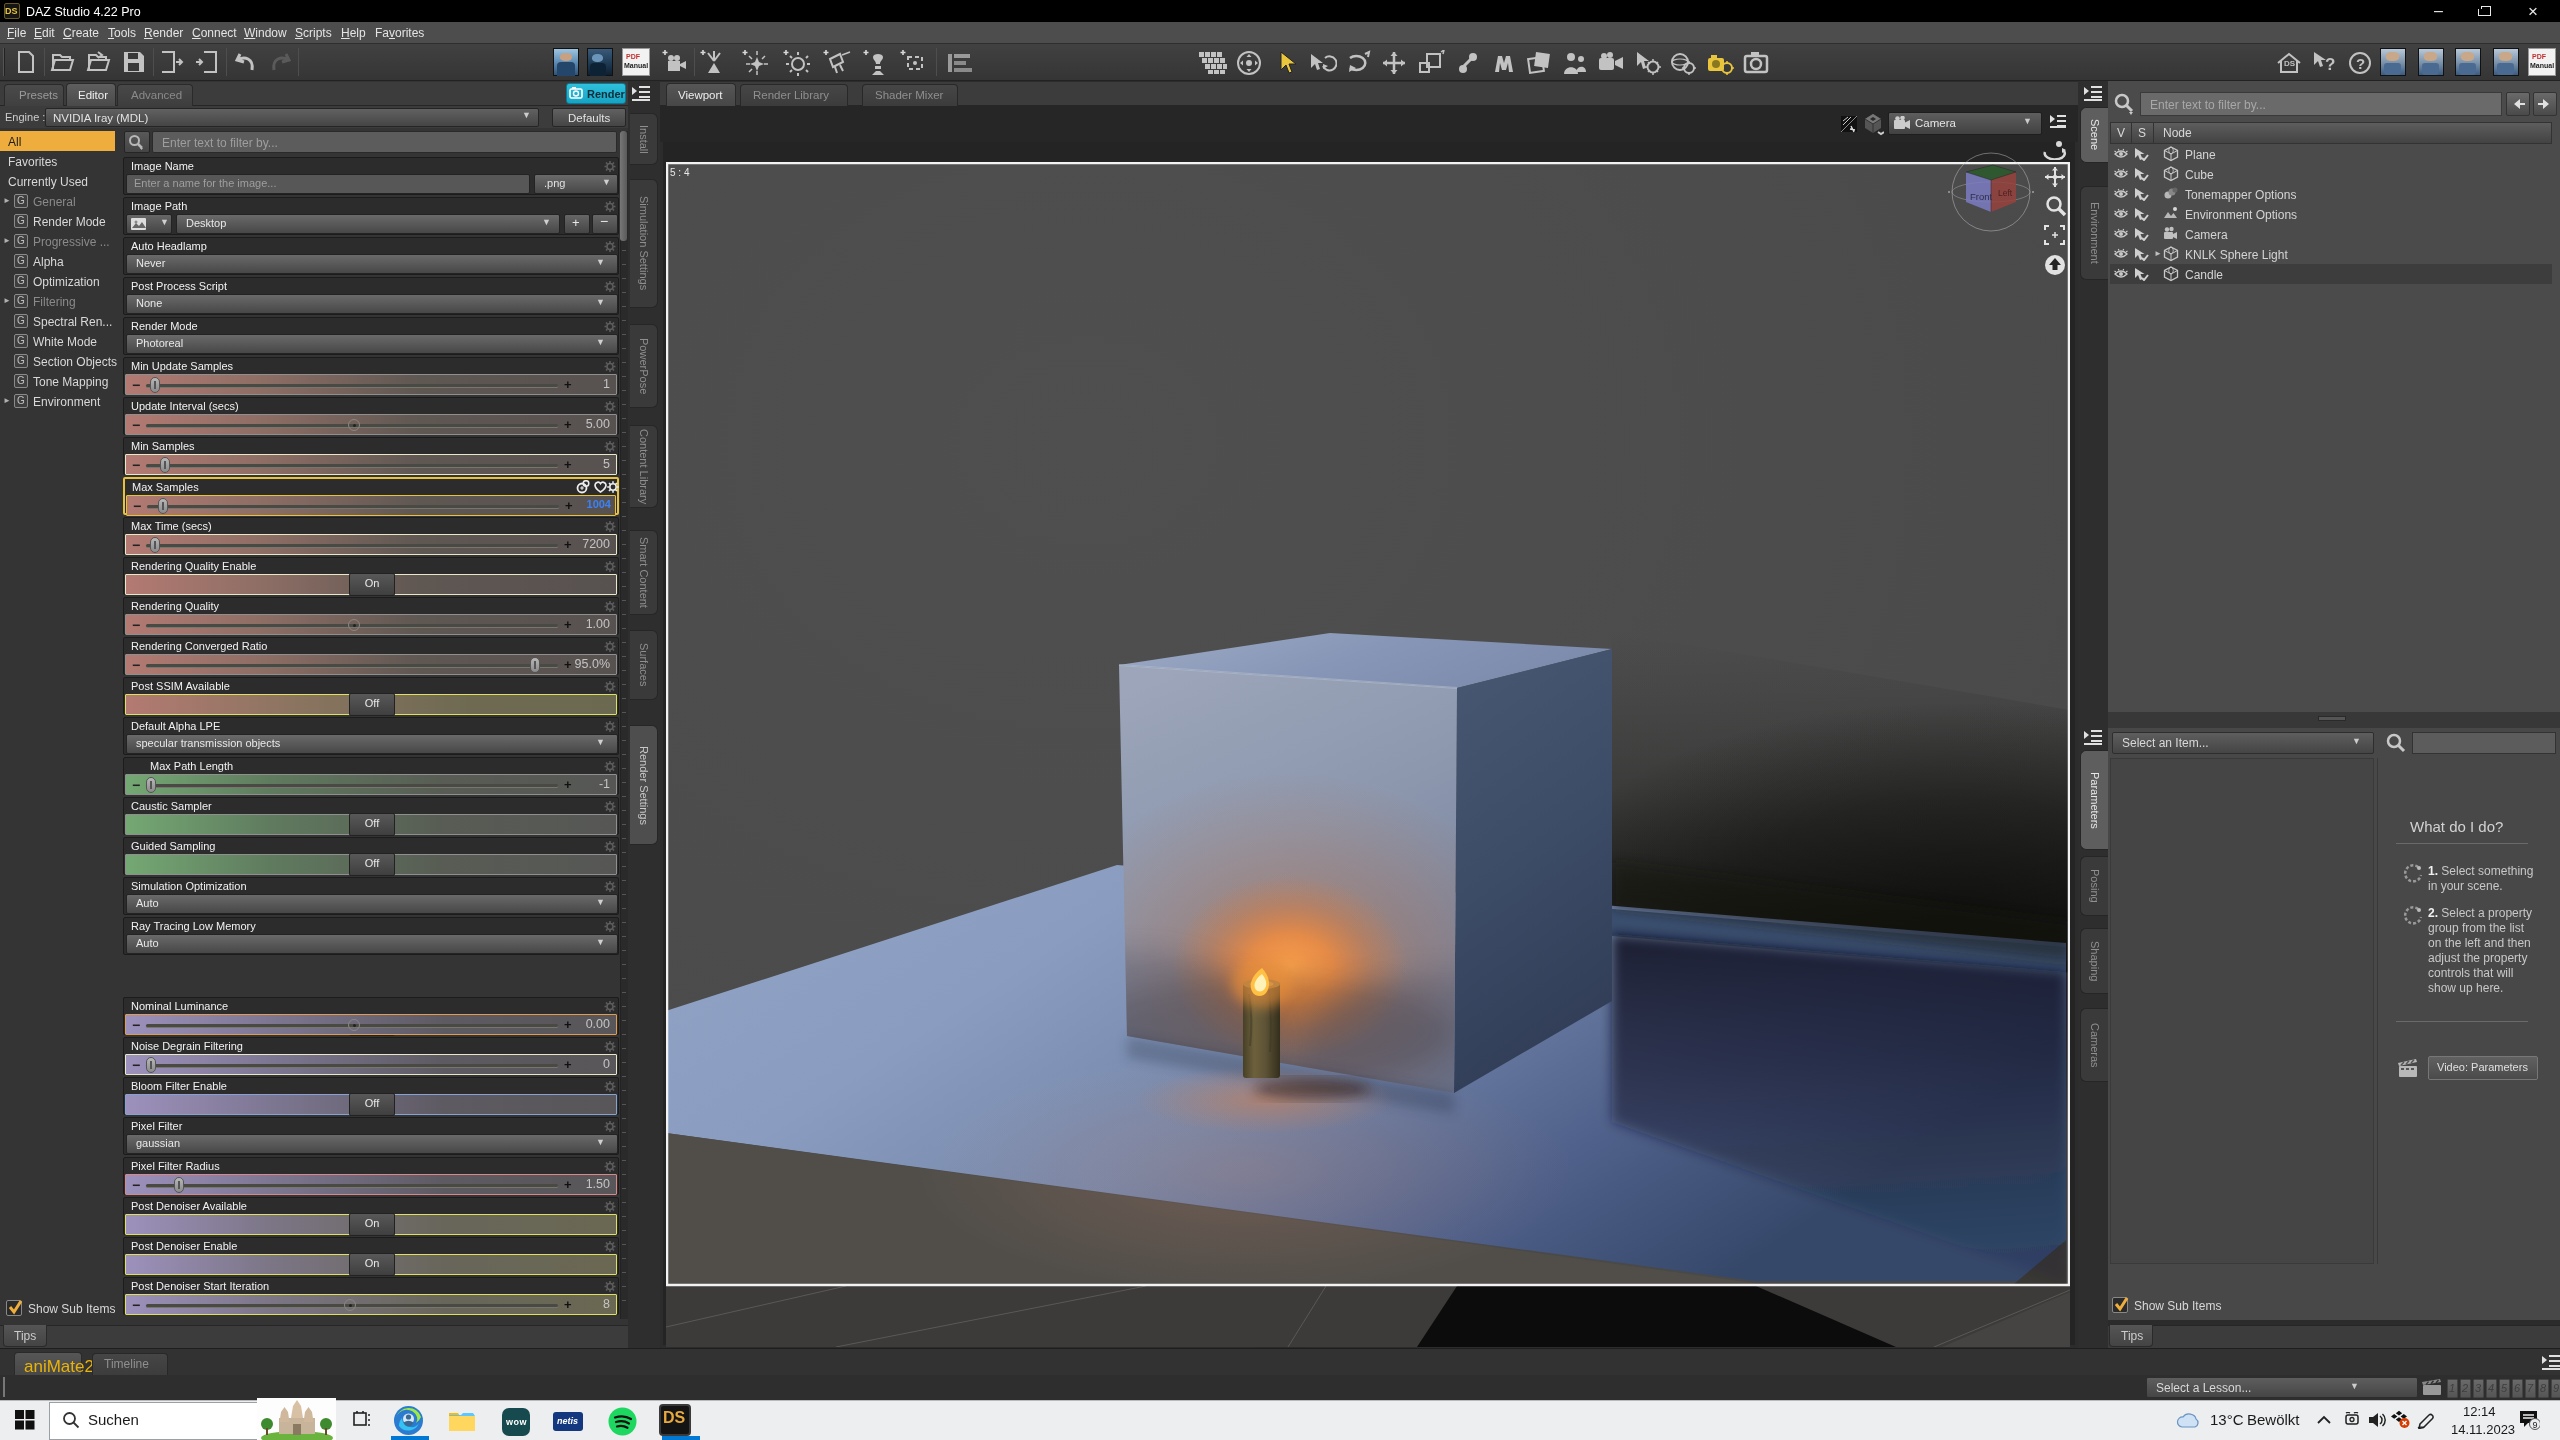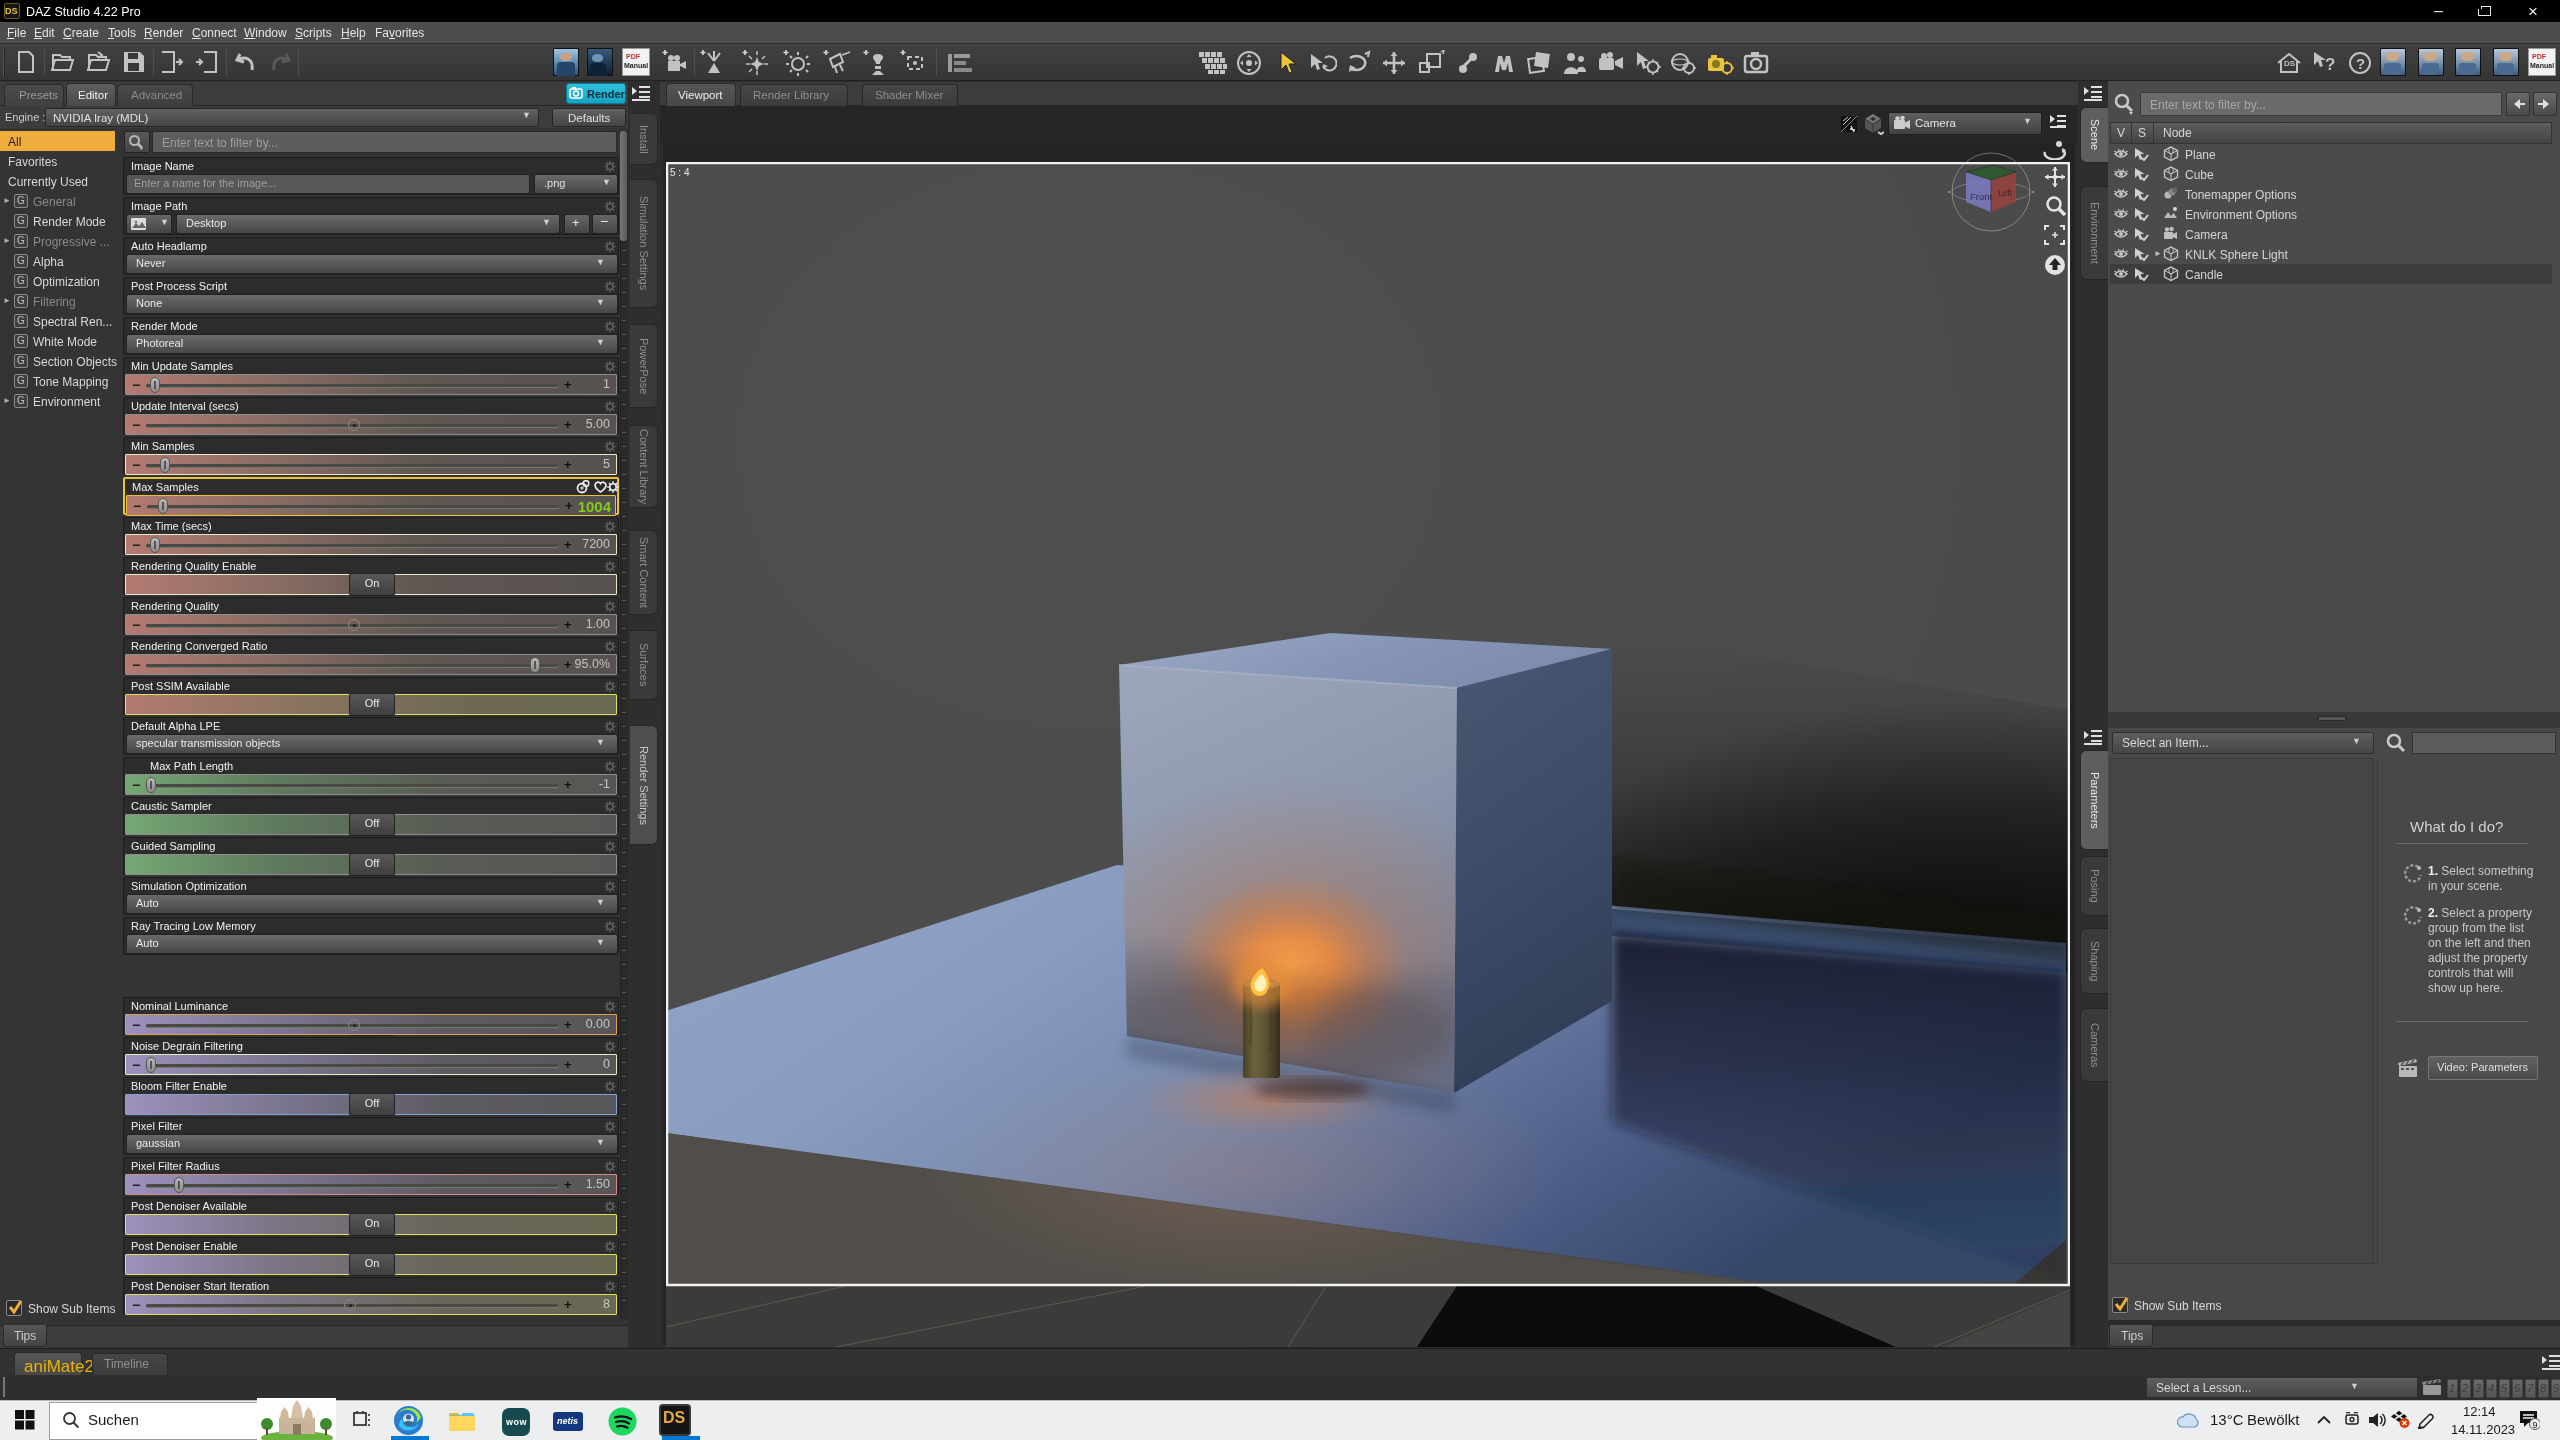--- a/index.html
+++ b/index.html
@@ -452,21 +452,21 @@
             <path d="M38 1.2 v2 M38 10.8 v2 M32.2 7 h2 M41.8 7 h2 M34 3 l1.4 1.4 M42 3 l-1.4 1.4 M34 11 l1.4 -1.4 M42 11 l-1.4 -1.4"></path>
           </g>
         </g>
       </svg>
 <div class="abs" style="left:1px;top:16px;width:490px;height:21px;background:linear-gradient(90deg,#b37a72,#8d6e65 28%,#5f5752 60%,#575150);border:1px solid #e8c23a;border-radius:1px;"></div>
 <div class="txt" style="left:8px;top:19px;font-size:14px;color:#222;font-weight:bold;">−</div>
 <div class="abs" style="left:22px;top:26px;width:412px;height:3px;background:#4a4a44;border-radius:2px;box-shadow:0 1px 0 #77756e;"></div>
 <div class="abs" style="left:33px;top:19px;width:10px;height:16px;border-radius:5px;background:linear-gradient(#b8b8b8,#8a8a8a);border:1px solid #555;"></div>
 <div class="abs" style="left:37px;top:23px;width:1.5px;height:8px;background:#555;"></div>
 <div class="txt" style="left:440px;top:19px;font-size:13px;color:#111;font-weight:bold;">+</div>
-<div class="txt" style="left:400px;top:19px;width:86px;text-align:right;font-size:15px;color:#84cc16;font-weight:bold;">1004</div>
+<div class="txt" style="left:400px;top:19px;width:86px;text-align:right;font-size:11px;color:#3b82f6;font-weight:bold;">1004</div>
 </div>
 <div class="abs" style="left:123px;top:362px;width:496px;height:38px;background:#2c2c2c;border:1px solid #1c1c1c;border-radius:2px;">
 <div class="txt" style="left:7px;top:2px;font-size:11px;color:#f2f2f2;">Max Time (secs)</div>
 <svg class="abs" style="left:479px;top:2px;" width="14" height="13" viewBox="0 0 14 13">
         <g stroke="#5d5d5d" fill="none" stroke-width="1.6">
           <circle cx="7" cy="6.5" r="3"></circle>
           <path d="M7 1 v2 M7 10 v2 M1.5 6.5 h2 M10.5 6.5 h2 M3 2.5 l1.4 1.4 M11 2.5 l-1.4 1.4 M3 10.5 l1.4 -1.4 M11 10.5 l-1.4 -1.4"></path>
         </g>
       </svg>
 <div class="abs" style="left:1px;top:16px;width:492px;height:21px;background:linear-gradient(90deg,#b37a72,#8d6e65 28%,#5f5752 60%,#575150);border:1px solid #e8e8c8;border-radius:1px;"></div>

